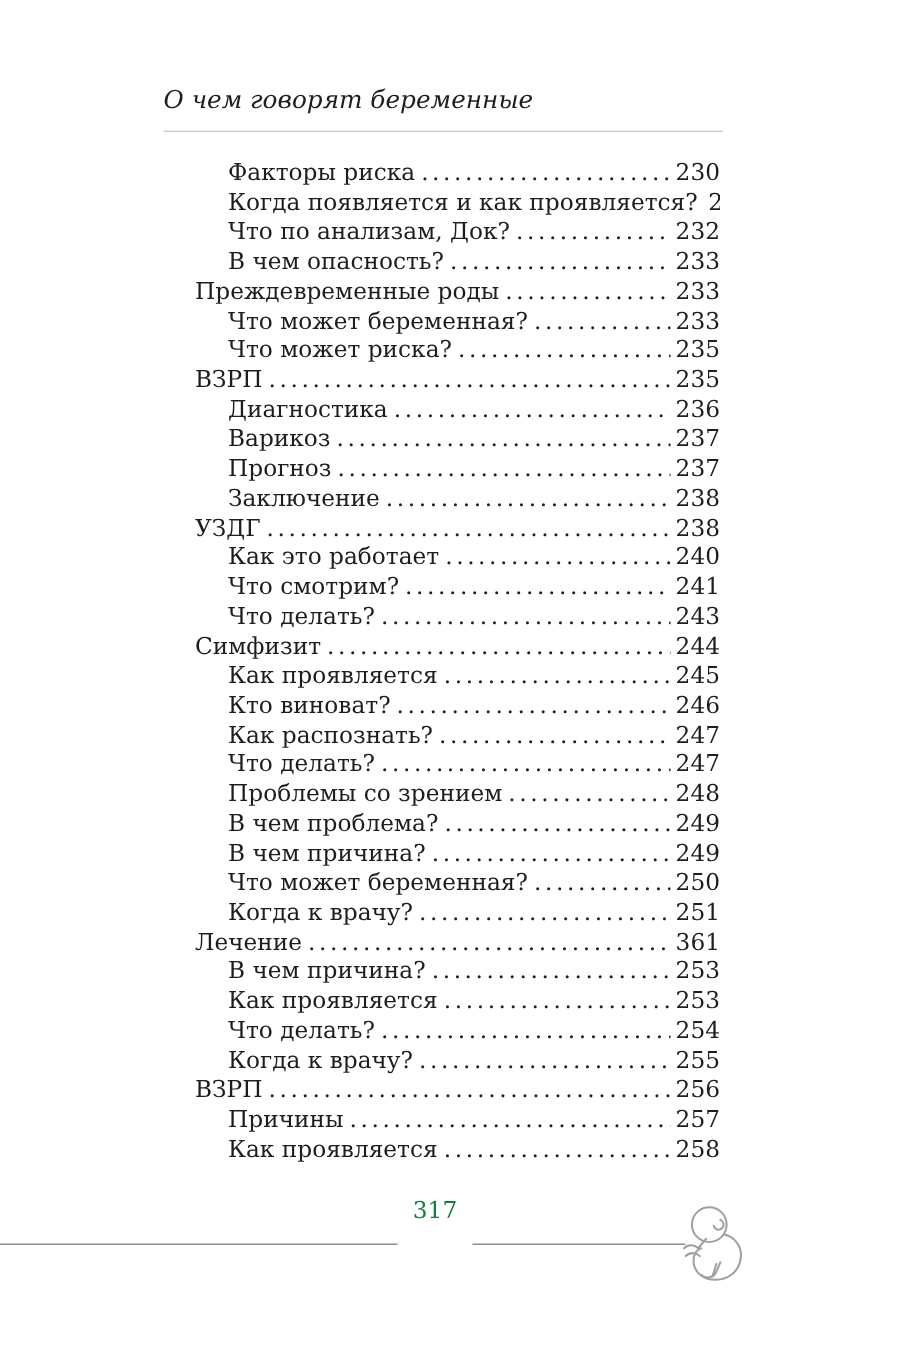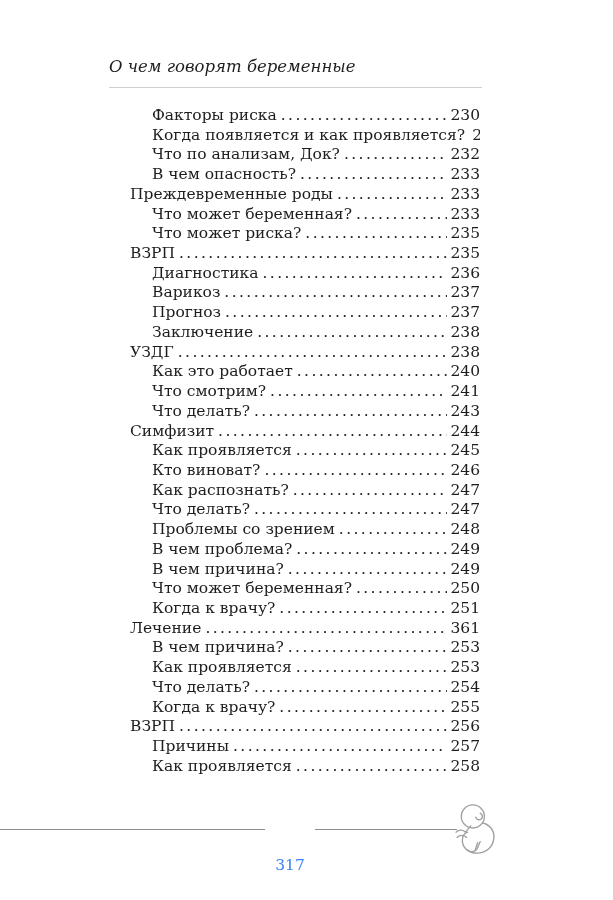--- a/index.html
+++ b/index.html
@@ -79,25 +79,25 @@
     position: absolute;
     left: 0;
     top: 829px;
     width: 265px;
     height: 0;
     border-top: 1.5px solid #8e8e8e;
   }
   .footer-page {
     position: absolute;
     left: 260px;
-    top: 856px;
+    top: 798px;
     width: 60px;
     text-align: center;
     font-size: 15.5px;
-    color: #3b82f6;
+    color: #15803d;
   }
   .footer-line-right {
     position: absolute;
     left: 315px;
     top: 829px;
     width: 142px;
     height: 0;
     border-top: 1.5px solid #8e8e8e;
   }
   .fetus-logo {

